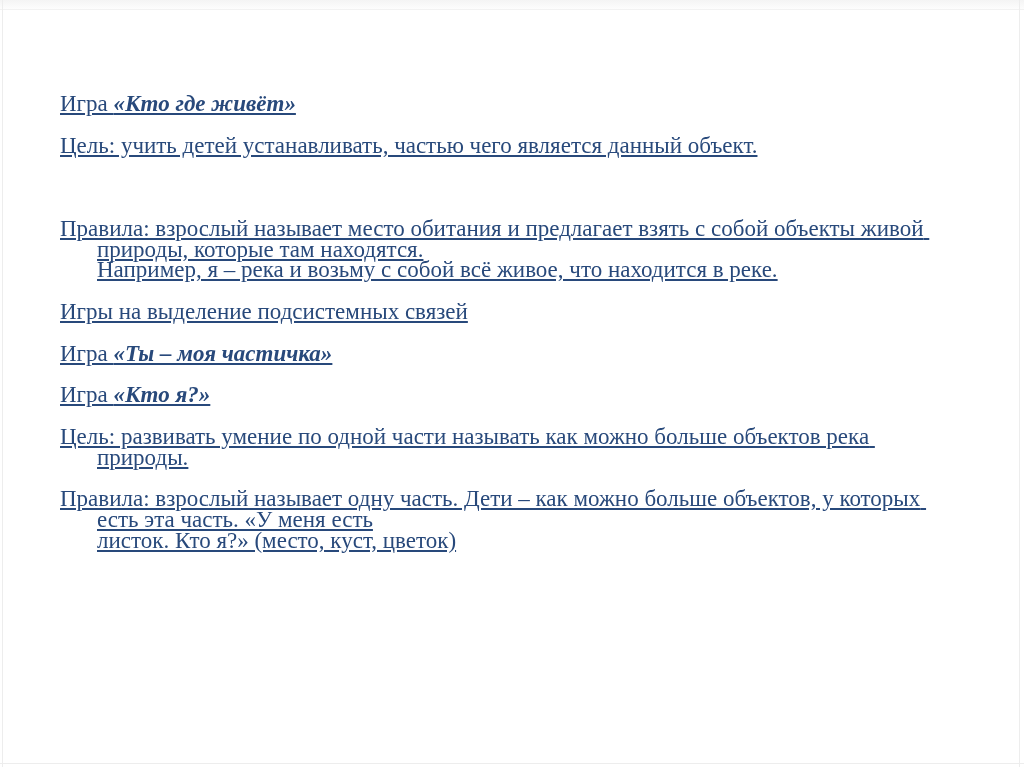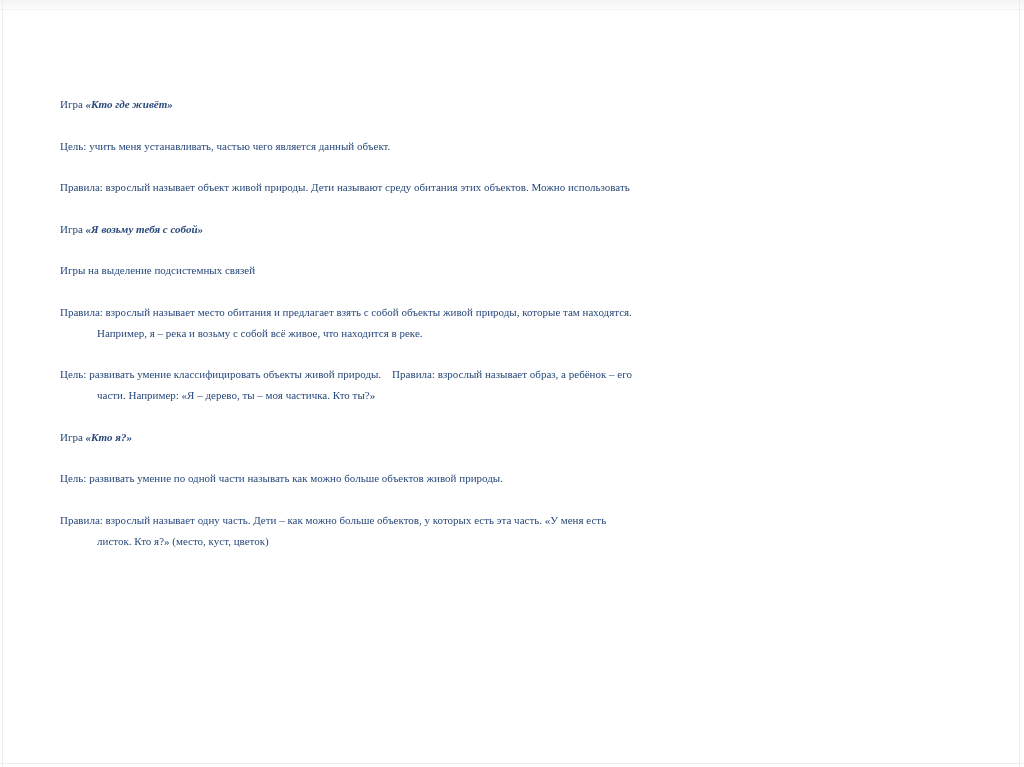--- a/index.html
+++ b/index.html
@@ -29,44 +29,44 @@
   .edge-left   { left: 2px;   top: 0;     width: 1px;  height: 767px; }
   .edge-right  { left: 1019px; top: 0;    width: 1px;  height: 767px; }
   .edge-bottom { left: 0;     top: 763px; width: 1024px; height: 1px; }
 
   .slide-text {
     position: absolute;
     left: 60px;
     top: 94px;
     width: 905px;
     color: #28497b;
-    font-size: 11px;
+    font-size: 23px;
     line-height: 20.8px;
+    text-decoration: underline;
   }
   .para {
     margin: 0 0 20.8px 0;
     padding-left: 37px;
     text-indent: -37px;
     white-space: pre-wrap;
   }
   .para:last-child { margin-bottom: 16px; }
   .game-title { font-weight: bold; font-style: italic; }
 </style>
 </head>
 <body>
 
 <div class="top-strip"></div>
 <div class="edge edge-left"></div>
 <div class="edge edge-right"></div>
 <div class="edge edge-bottom"></div>
 
 <div class="slide-text" id="slide-text" style="color: rgb(40, 73, 123);">
     <div class="para"><span>Игра </span><span class="game-title">«Кто где живёт»</span></div>
-    <div class="para"><span>Цель: учить меня устанавливать, частью чего является данный объект.</span></div>
-    <div class="para"><span>Правила: взрослый называет объект живой природы. Дети называют среду обитания этих объектов. Можно использовать</span><br></div>
-    <div class="para"><span>Игра </span><span class="game-title">«Я возьму тебя с собой»</span></div>
+    <div class="para"><span>Цель: учить детей устанавливать, частью чего является данный объект.</span></div>
+    <div class="para"><br></div>
+    <div class="para"><span>Правила: взрослый называет место обитания и предлагает взять с собой объекты живой природы, которые там находятся.</span><br><span>Например, я – река и возьму с собой всё живое, что находится в реке.</span></div>
     <div class="para"><span>Игры на выделение подсистемных связей</span></div>
-    <div class="para"><span>Правила: взрослый называет место обитания и предлагает взять с собой объекты живой природы, которые там находятся.</span><br><span>Например, я – река и возьму с собой всё живое, что находится в реке.</span></div>
-    <div class="para"><span>Цель: развивать умение классифицировать объекты живой природы.&nbsp;&nbsp;&nbsp; Правила: взрослый называет образ, а ребёнок – его</span><br><span>части. Например: «Я – дерево, ты – моя частичка. Кто ты?»</span></div>
+    <div class="para"><span>Игра </span><span class="game-title">«Ты – моя частичка»</span></div>
     <div class="para"><span>Игра </span><span class="game-title">«Кто я?»</span></div>
-    <div class="para"><span>Цель: развивать умение по одной части называть как можно больше объектов живой природы.</span></div>
+    <div class="para"><span>Цель: развивать умение по одной части называть как можно больше объектов река природы.</span></div>
     <div class="para"><span>Правила: взрослый называет одну часть. Дети – как можно больше объектов, у которых есть эта часть. «У меня есть</span><br><span>листок. Кто я?» (место, куст, цветок)</span></div>
   </div>
 
 </body></html>

